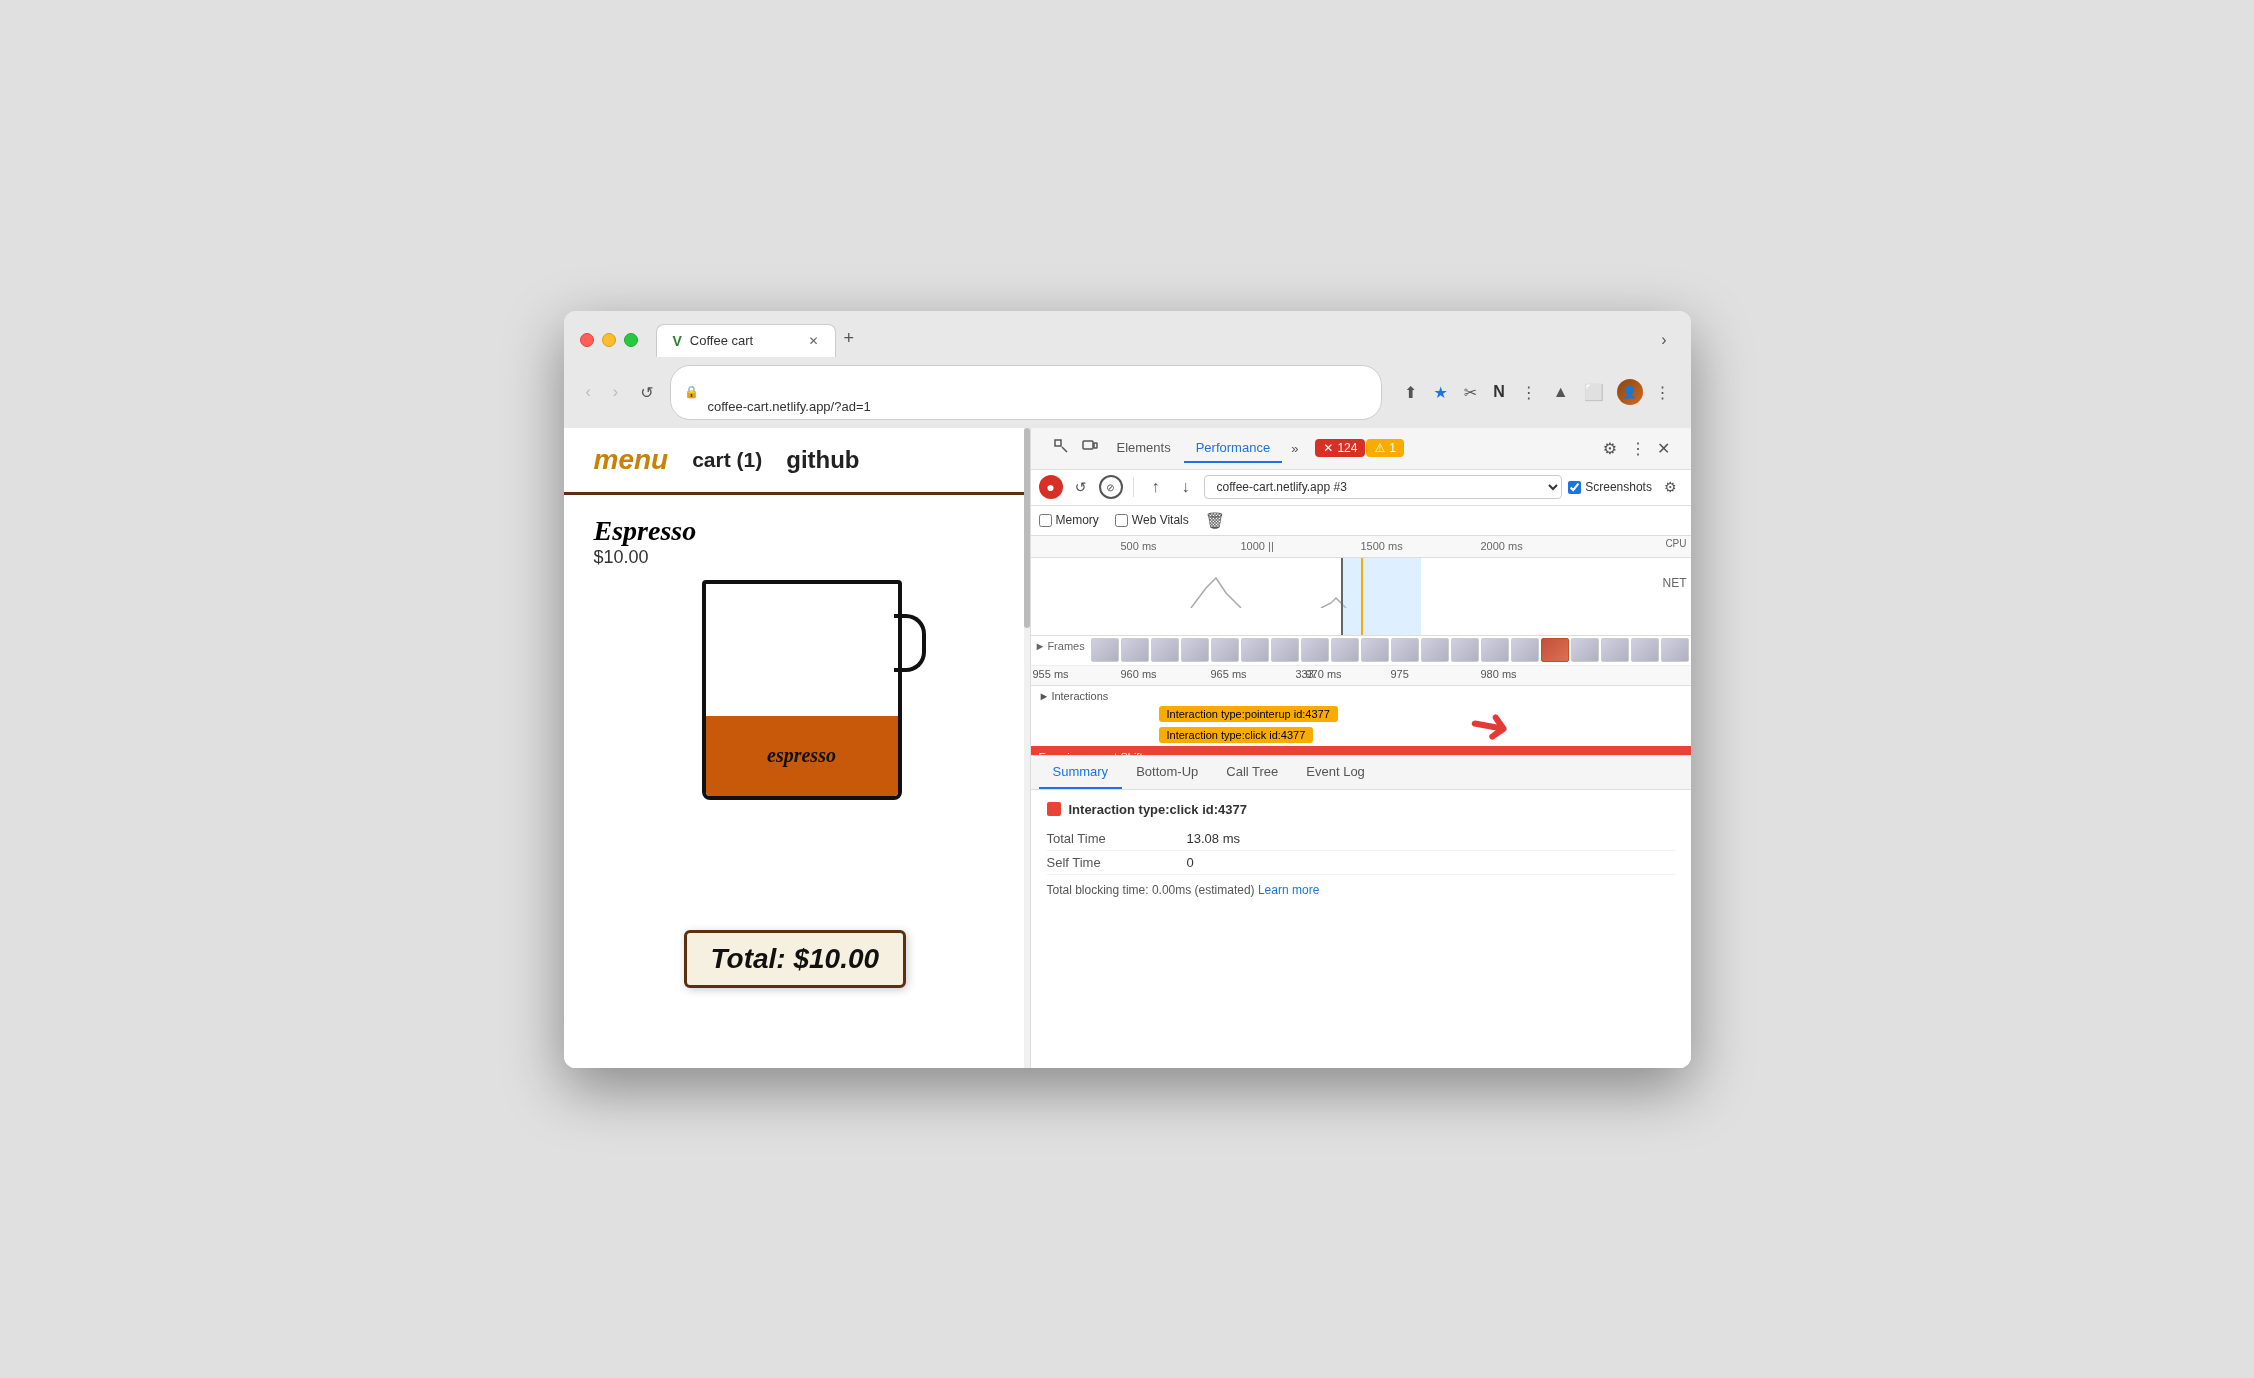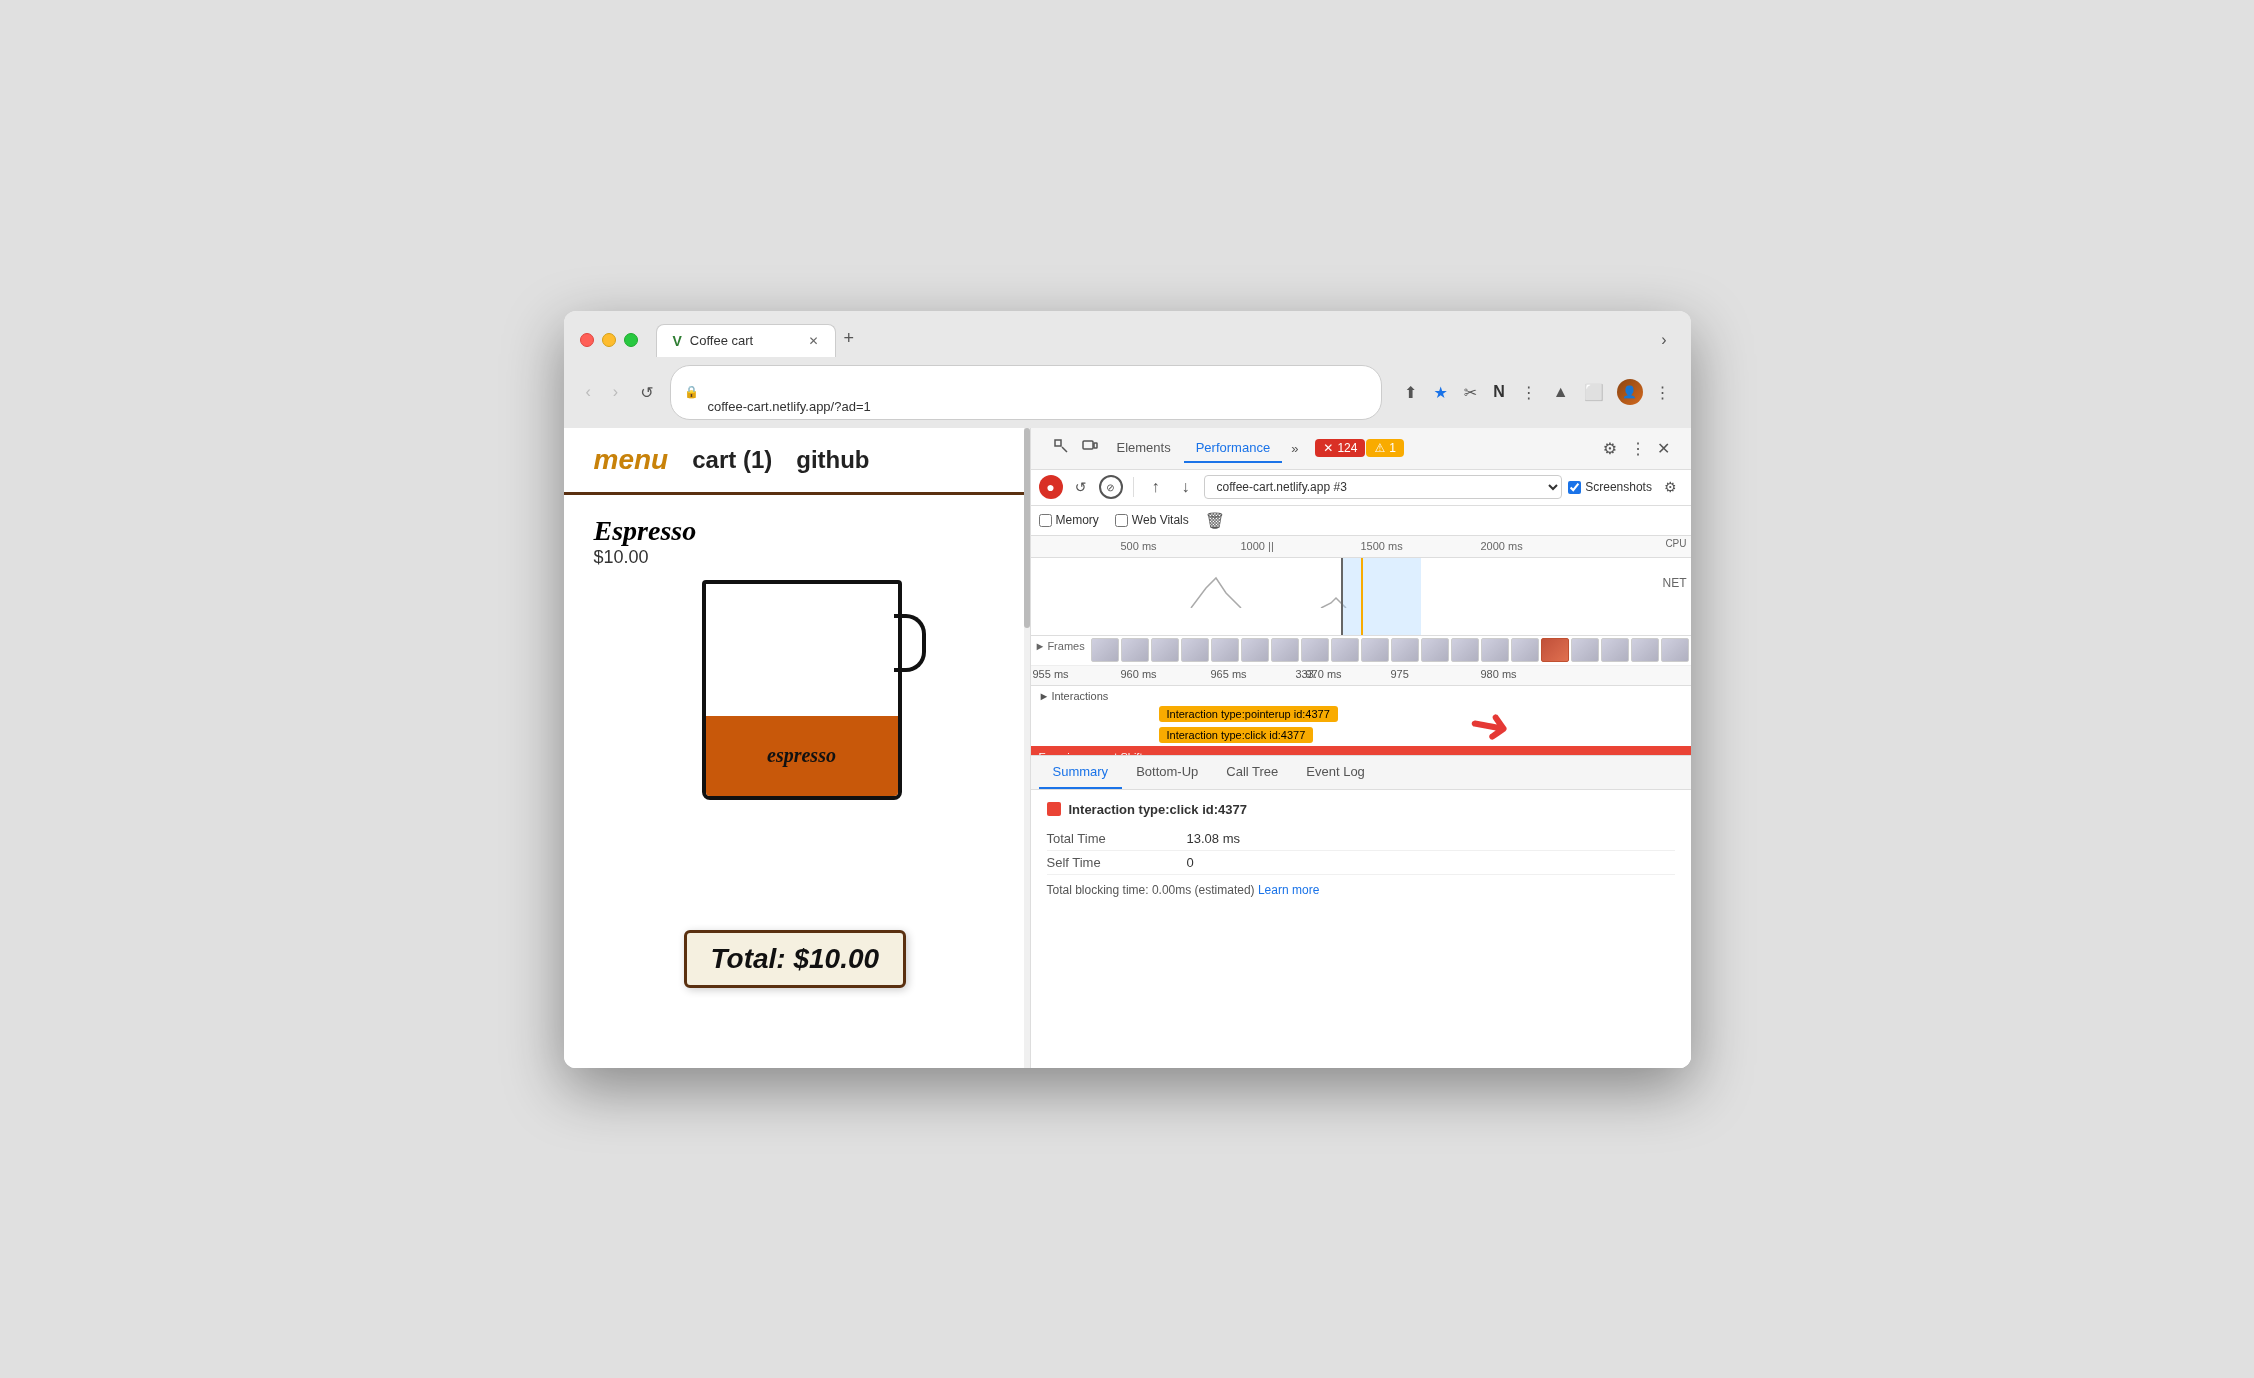--- a/index.html
+++ b/index.html
@@ -157,21 +157,21 @@
       border-bottom: 3px solid #5a3010;
       background: #fff;
     }
     .nav-menu {
       font-size: 28px;
       font-weight: 700;
       color: #c8820a;
       font-style: italic;
     }
     .nav-cart {
-      font-size: 24px;
+      font-size: 21px;
       font-weight: 700;
       color: #222;
     }
     .nav-github {
       font-size: 24px;
       font-weight: 700;
       color: #222;
     }
     
     .coffee-item {

